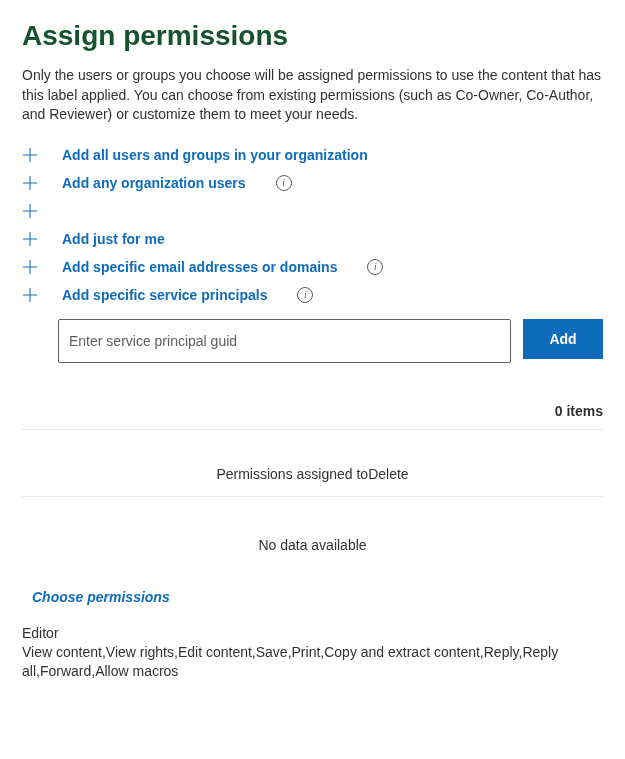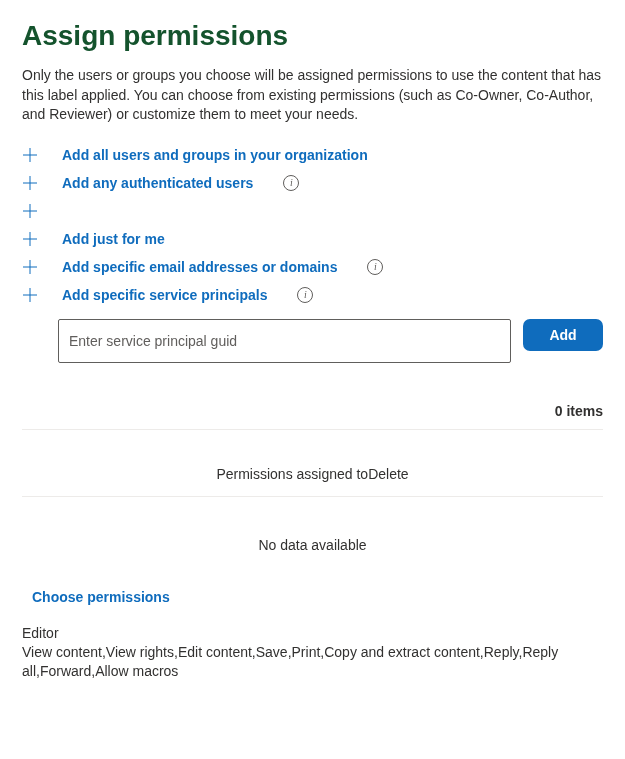--- a/index.html
+++ b/index.html
@@ -74,25 +74,25 @@
       border: 1px solid #605e5c;
       border-radius: 2px;
       padding: 0 10px;
       font-size: 14px;
       font-family: inherit;
       color: #323130;
     }
     .input-row input[type="text"]::placeholder { color: #605e5c; }
     .add-btn {
       width: 80px;
-      height: 32px;
+      height: 40px;
       background: #0f6cbd;
       color: #fff;
       border: none;
-      border-radius: 7px;
+      border-radius: 0;
       font-weight: 600;
       font-size: 14px;
       cursor: pointer;
       font-family: inherit;
     }
     .items-count {
       text-align: right;
       font-weight: 600;
       font-size: 14px;
       color: #323130;
@@ -113,20 +113,21 @@
       padding: 40px 0 30px;
       color: #323130;
       font-size: 14px;
     }
     .choose-perms {
       color: #0f6cbd;
       font-weight: 600;
       font-size: 14px;
       padding: 6px 0 20px 10px;
       cursor: pointer;
+      font-style: italic;
     }
     .perm-name {
       font-size: 14px;
       color: #323130;
       margin-bottom: 2px;
     }
     .perm-details {
       font-size: 14px;
       color: #323130;
       line-height: 1.4;
@@ -147,21 +148,21 @@
   </span>
   <span class="label">Add all users and groups in your organization</span>
 </div>
 
 <div class="action-row">
   <span class="plus-icon">
     <svg width="16" height="16" viewBox="0 0 16 16">
         <path d="M8 1v14M1 8h14" stroke="currentColor" stroke-width="1"></path>
       </svg>
   </span>
-  <span class="label">Add any authenticated users</span>
+  <span class="label">Add any organization users</span>
   <span class="info-icon">i</span>
 </div>
 
 <div class="action-row">
   <span class="plus-icon">
     <svg width="16" height="16" viewBox="0 0 16 16">
         <path d="M8 1v14M1 8h14" stroke="currentColor" stroke-width="1"></path>
       </svg>
   </span>
 </div>

